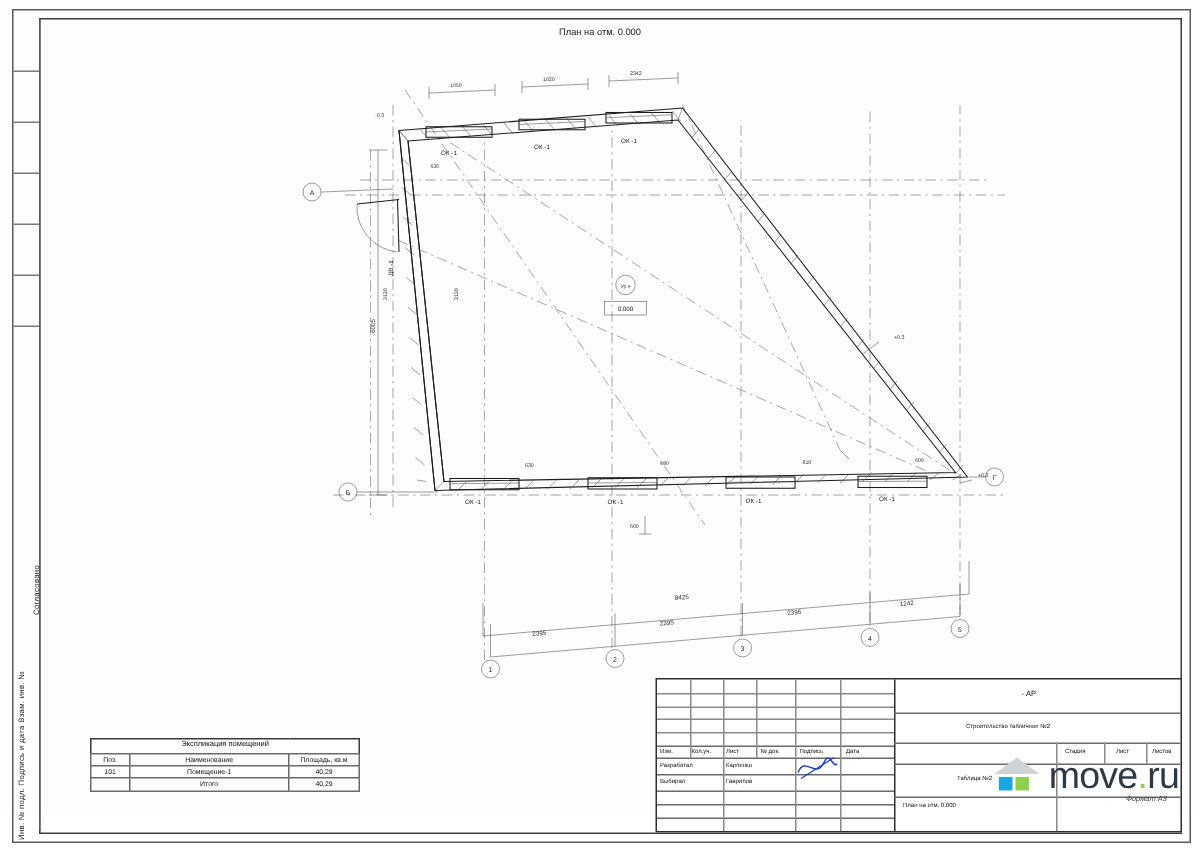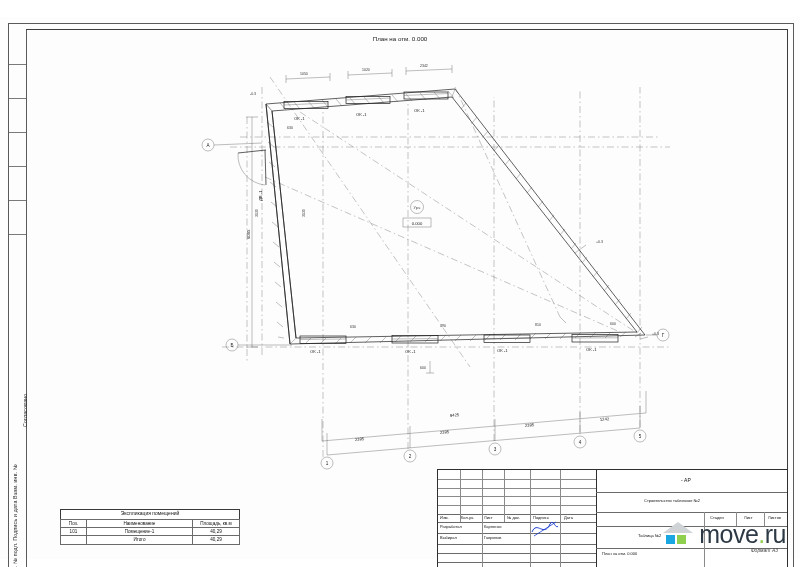--- a/index.html
+++ b/index.html
@@ -1,17 +1,17 @@
 <!DOCTYPE html>
 <html><head>
 <meta charset="utf-8">
 <style>
   html,body{margin:0;padding:0;background:#ffffff;}
   body{width:800px;height:567px;overflow:hidden;font-family:"Liberation Sans",sans-serif;}
-  #sheet{position:relative;width:800px;height:542px;background:#fdfdfd;margin-top:17px;}
+  #sheet{position:relative;width:800px;height:542px;background:#fdfdfd;}
   .frame-outer{position:absolute;left:8px;top:6px;width:784px;height:554px;border:1px solid #5a5a5a;}
   .frame-inner{position:absolute;left:26px;top:12px;width:760px;height:542px;border:1px solid #3c3c3c;}
   .stamp-col{position:absolute;left:9px;top:13px;width:17px;height:541px;border-right:1px solid #5a5a5a;}
   .stamp-col .cell{position:absolute;left:0;width:17px;border-bottom:1px solid #7a7a7a;}
   .vtext{position:absolute;transform-origin:0 0;transform:rotate(-90deg);white-space:nowrap;font-size:5.2px;color:#222;letter-spacing:.2px;}
   .title-top{position:absolute;left:0;right:0;top:18px;text-align:center;font-size:6.2px;color:#1a1a1a;}
   svg{position:absolute;left:0;top:0;width:800px;height:567px;overflow:visible;}
   .thin{stroke:#5b5b5b;stroke-width:.4;fill:none;}
   .dash{stroke:#6d6d6d;stroke-width:.4;stroke-dasharray:7 3 1.5 3;fill:none;}
   .wall{stroke:#1d1d1d;stroke-width:.7;fill:none;}

